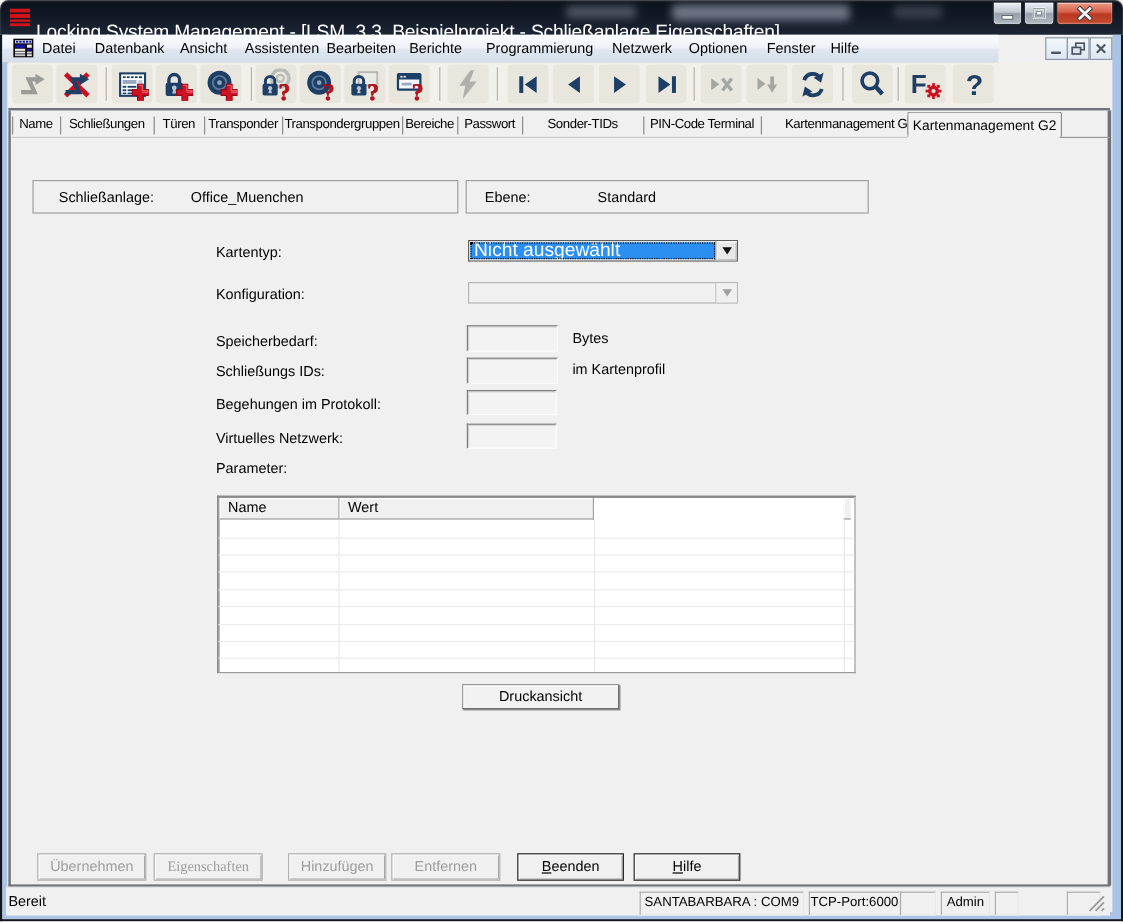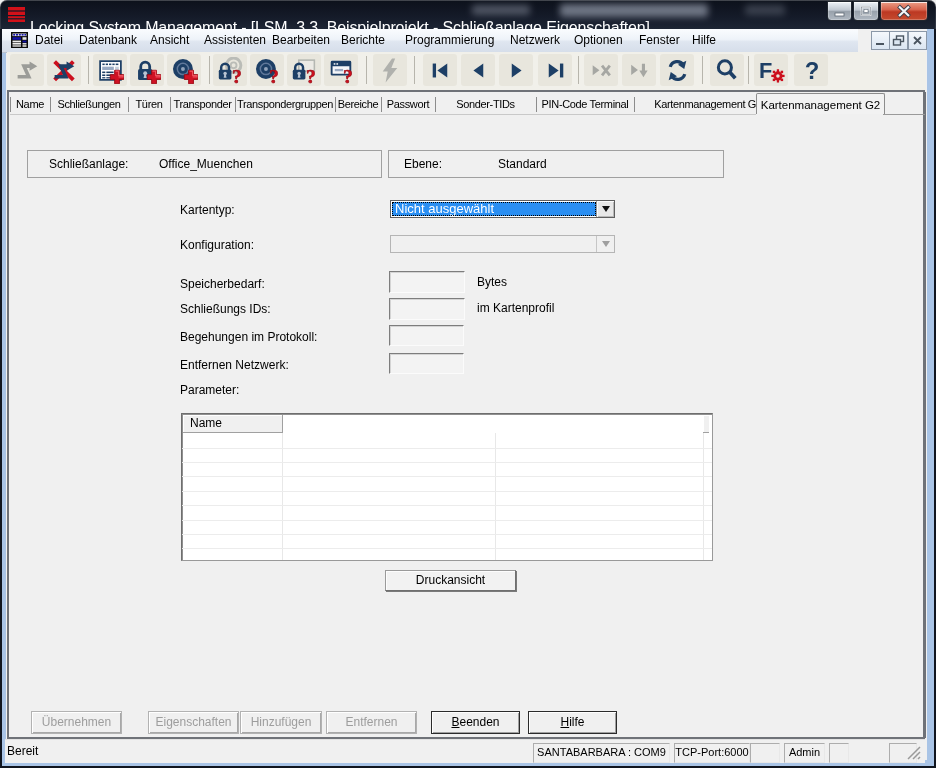--- a/index.html
+++ b/index.html
@@ -18,21 +18,21 @@
   .wbtn.gray{background:linear-gradient(#eef3f8 0%,#c0c8d1 45%,#98a1ab 52%,#b0b8c1 100%);}
   .wbtn.red{background:linear-gradient(#eb9d86 0%,#d8654e 42%,#bc3823 55%,#c54b2f 100%);}
   .glyph{position:absolute;left:0;top:0;width:100%;height:100%;}
   
   .darkedge{background:#10151f;}
   .glass{background:#a9c4e6;}
   .clientedge{background:#6f7278;}
   
   #menubar{left:2px;top:29px;width:830px;height:23px;
     background:linear-gradient(#fafcfe 0%,#eef3f9 45%,#dfe6f0 55%,#d6deea 100%);
-    border-bottom:1px solid #b9c2d0;padding-left:26px;}
+    border-bottom:1px solid #b9c2d0;}
   .mitem{position:absolute;top:4px;font-size:12px;}
   .mdibtn{position:absolute;top:2px;width:17px;height:17px;border:1px solid #8b98a8;
     background:linear-gradient(#f4f8fc,#dbe6f2);}
   
   #toolbar{left:7px;top:52px;width:919px;height:38px;background:#f1f0ea;}
   .tbtn{position:absolute;top:2px;width:34px;height:32px;border-radius:3px;background:#e8e6dd;}
   .tsep{position:absolute;top:4px;width:1px;height:28px;background:#b7b5ac;}
   .ticon{position:absolute;left:4px;top:3px;}
   
   .tab{position:absolute;top:95px;height:19px;line-height:19px;text-align:center;font-size:11px;letter-spacing:-0.35px;white-space:nowrap;overflow:hidden;}
@@ -40,21 +40,21 @@
   #activetab{position:absolute;top:93px;height:20px;background:#f2f2f2;
     border:1px solid #8c8c8c;border-bottom:none;border-radius:2px 2px 0 0;
     line-height:22px;text-align:center;font-size:11.5px;white-space:nowrap;}
   
   .gbox{position:absolute;height:26px;border:1px solid #a0a0a0;line-height:26px;}
   .flabel{position:absolute;font-size:12px;}
   .editbox{position:absolute;background:#f3f3f3;border:1px solid;border-color:#7d7d7d #fbfbfb #fbfbfb #7d7d7d;box-shadow:inset 1px 1px 0 rgba(120,120,120,0.25);}
   
   #combo1{left:390px;top:200px;width:223px;height:16px;border:1px solid #5f5f5f;background:#fff;}
   #combo1 .sel{position:absolute;left:1px;top:1px;right:18px;bottom:1px;background:#2b8ff2;
-     outline:1px dotted #000;outline-offset:-1px;color:#fff;font-size:13px;line-height:14px;padding-left:3px;}
+     outline:1px dotted #000;outline-offset:-1px;color:#fff;font-size:16px;line-height:14px;padding-left:3px;}
   #combo1 .btn{position:absolute;right:0;top:0;width:17px;height:100%;background:#e8e8e8;
      border-left:1px solid #9a9a9a;box-shadow:inset 1px 1px 0 #fbfbfb, inset -1px -1px 0 #b8b8b8;}
   #combo2{left:390px;top:235px;width:223px;height:16px;border:1px solid #b5b5b5;background:#f0f0f0;}
   #combo2 .btn{position:absolute;right:0;top:0;width:17px;height:100%;background:#f0f0f0;
      border-left:1px solid #c6c6c6;}
   .arr{position:absolute;right:4px;top:5px;width:0;height:0;border:4.5px solid transparent;border-top:6px solid #111;}
   .arr.dis{border-top-color:#9f9f9f;}
   
   #ptable{left:181px;top:413px;width:530px;height:146px;border:1px solid #6e6e6e;border-right-color:#999;border-bottom-color:#999;background:#fff;box-shadow:inset 1px 1px 0 #909090;}
   .th{position:absolute;top:1px;height:17px;background:#f0f0f0;border-right:1px solid #a0a0a0;
@@ -424,45 +424,46 @@
   <div class="editbox" style="left:389px;top:271px;width:74px;height:20px;"></div>
   <div class="flabel" style="left:477px;top:275px">Bytes</div>
 
   <div class="flabel" style="left:180px;top:302px">Schließungs IDs:</div>
   <div class="editbox" style="left:389px;top:298px;width:74px;height:20px;"></div>
   <div class="flabel" style="left:477px;top:301px">im Kartenprofil</div>
 
   <div class="flabel" style="left:180px;top:330px">Begehungen im Protokoll:</div>
   <div class="editbox" style="left:389px;top:325px;width:73px;height:19px;"></div>
 
-  <div class="flabel" style="left:180px;top:358px">Entfernen Netzwerk:</div>
+  <div class="flabel" style="left:180px;top:358px">Virtuelles Netzwerk:</div>
   <div class="editbox" style="left:389px;top:353px;width:73px;height:19px;"></div>
 
   <div class="flabel" style="left:180px;top:383px">Parameter:</div>
 
   <div class="abs" id="ptable">
     <div class="th" style="left:1px;width:92px;">Name</div>
+    <div class="th" style="left:101px;width:204px;">Wert</div>
     <div class="th" style="left:521px;width:6px;padding-left:0;border-right:none;"></div>
     <div class="vline" style="left:100px"></div>
     <div class="vline" style="left:313px"></div>
     <div class="vline" style="left:521px"></div>
   <div class="hline" style="top: 33.5px;"></div>
       <div class="hline" style="top: 47.9px;"></div>
       <div class="hline" style="top: 62.3px;"></div>
       <div class="hline" style="top: 76.7px;"></div>
       <div class="hline" style="top: 91.1px;"></div>
       <div class="hline" style="top: 105.5px;"></div>
       <div class="hline" style="top: 119.9px;"></div>
       <div class="hline" style="top: 134.3px;"></div>
     </div>
 
   <div class="btn" style="left:385px;top:570px;width:129px;height:19px;line-height:19px;background:#f2f2f2;border:1px solid #9a9a9a;border-right-color:#6f6f6f;border-bottom-color:#6f6f6f;box-shadow:inset 1px 1px 0 #fdfdfd, 1px 1px 0 #7a7a7a;color:#000;">Druckansicht</div>
 
   <div class="btn dis" style="left:31px;top:711px;width:89px;">Übernehmen</div>
-  <div class="btn dis" style="left:148px;top:711px;width:89px;">Eigenschaften</div>
+  <div class="btn dis" style="left:128px;top:711px;width:89px;font-family:Liberation Serif, serif;">Eigenschaften</div>
   <div class="btn dis" style="left:240px;top:711px;width:80px;">Hinzufügen</div>
   <div class="btn dis" style="left:326px;top:711px;width:89px;">Entfernen</div>
   <div class="btn en" style="left:431px;top:711px;width:87px;"><u>B</u>eenden</div>
   <div class="btn en" style="left:528px;top:711px;width:87px;"><u>H</u>ilfe</div>
 
   <div class="abs" id="statusbar">
     <div style="position:absolute;left:2px;top:4px;font-size:12px;">Bereit</div>
     <div class="scell" style="left:528px;width:135px;">SANTABARBARA : COM9</div>
     <div class="scell" style="left:669px;width:74px;">TCP-Port:6000</div>
     <div class="scell" style="left:745px;width:28px;"></div>

